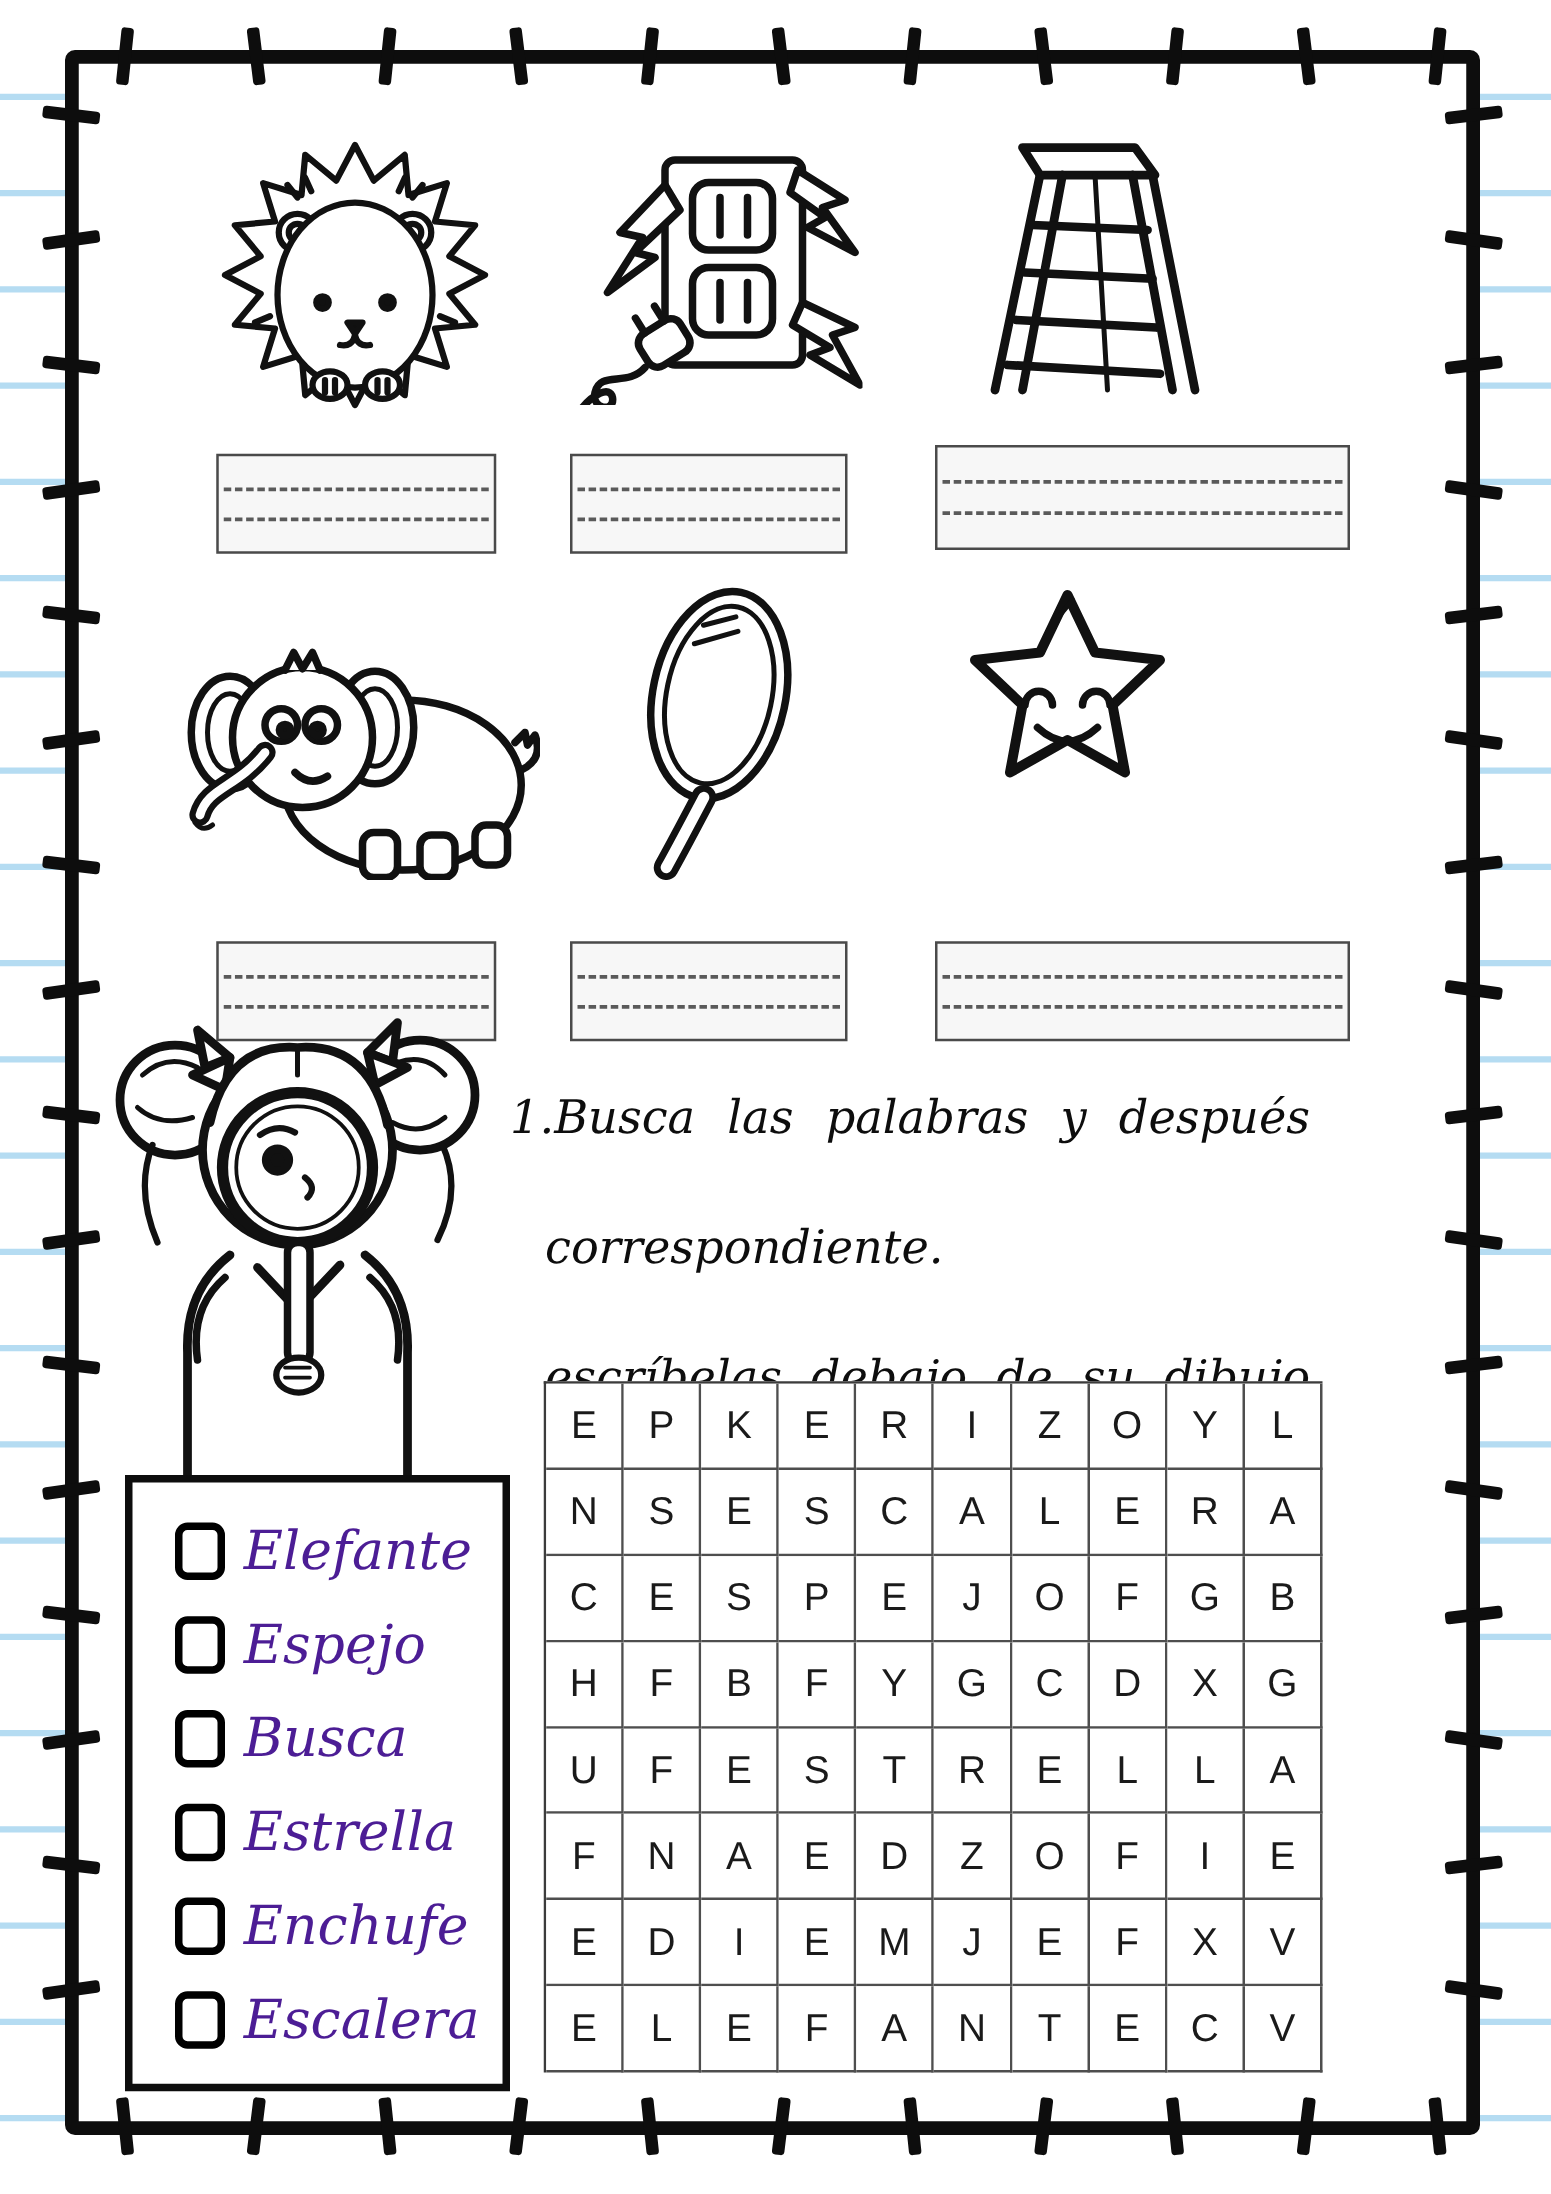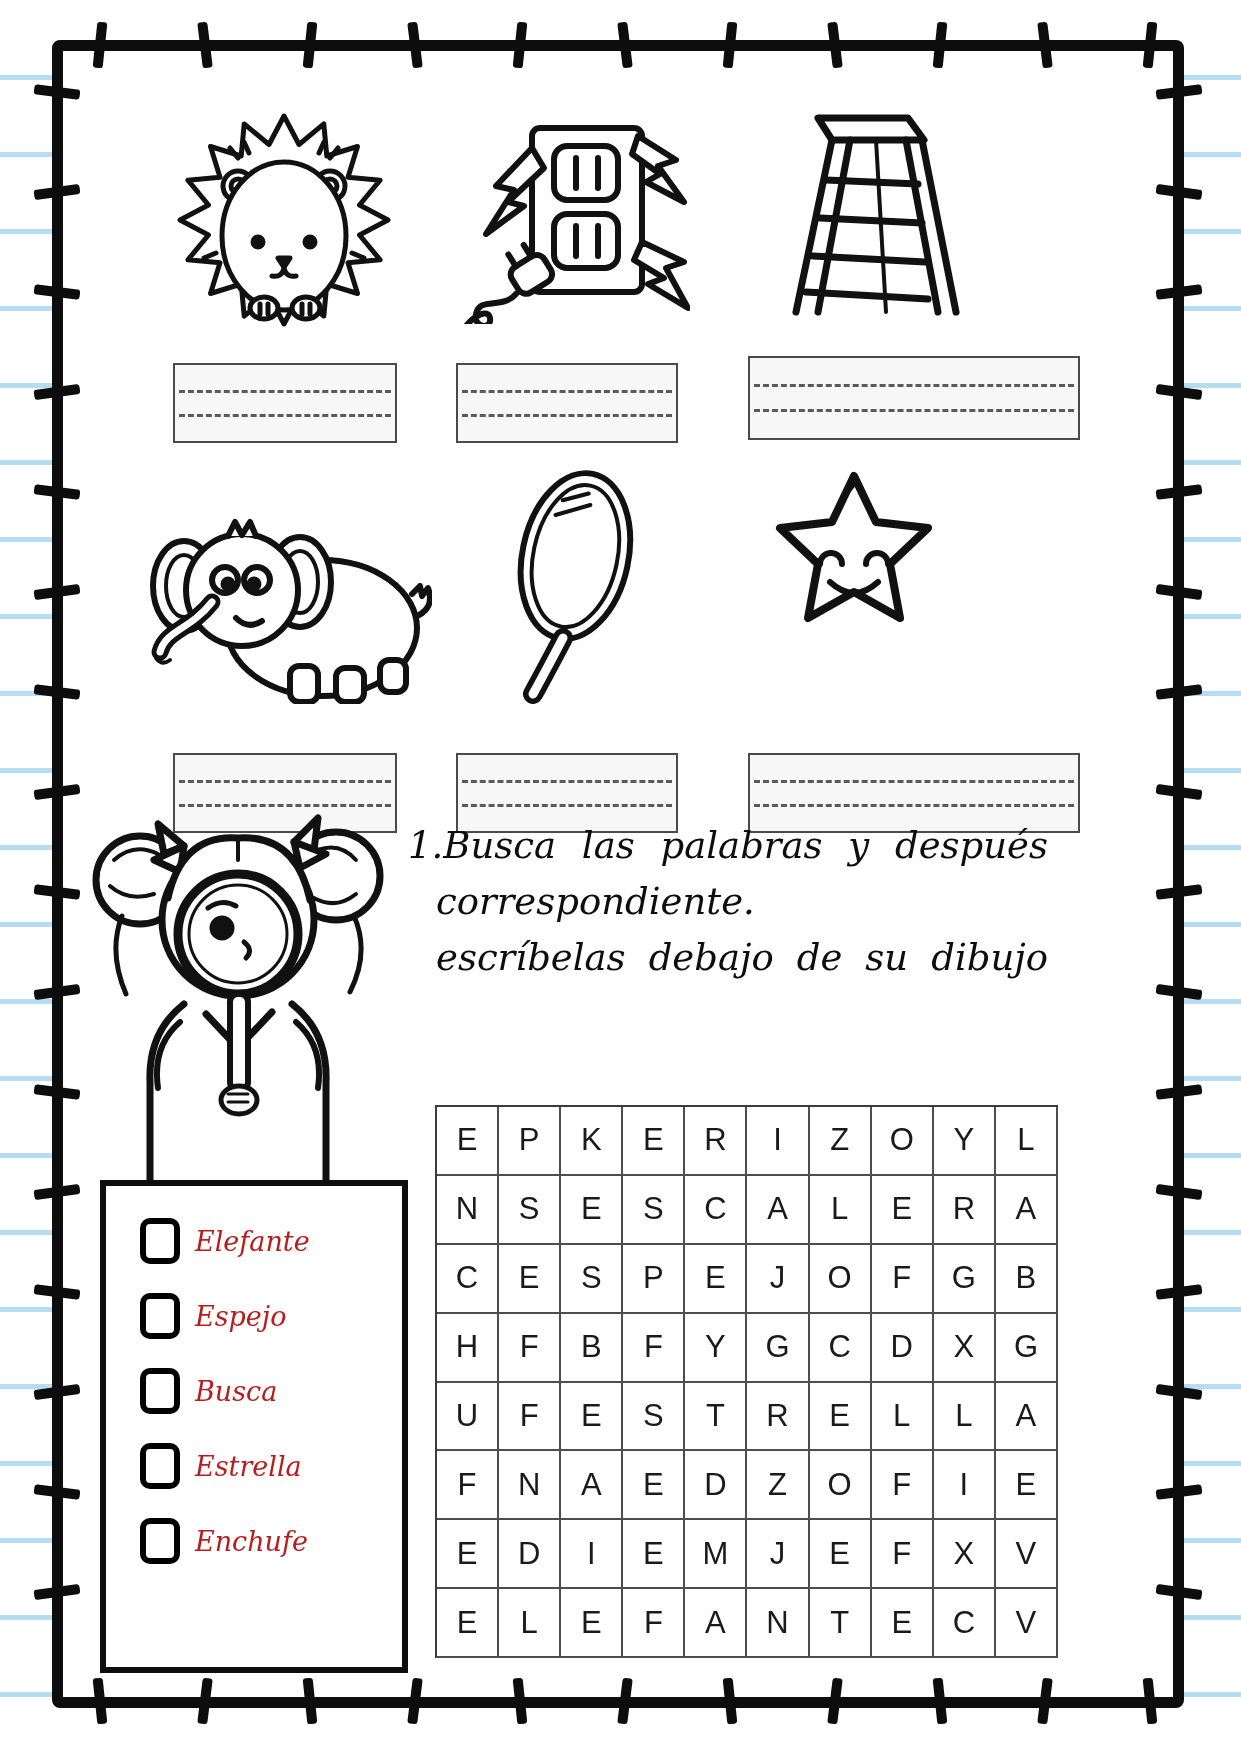--- a/index.html
+++ b/index.html
@@ -16,31 +16,31 @@
   .img-slot{position:absolute;z-index:3;}
   .img-slot svg{display:block;width:100%;height:100%;}
 
   .answer-box{position:absolute;background:#f7f7f7;border:2px solid #4a4a4a;box-sizing:border-box;z-index:3;}
   .answer-box .dash{position:absolute;left:4px;right:4px;height:0;border-top:3px dashed #5a5a5a;}
   .answer-box .dash.d1{top:33%;}
   .answer-box .dash.d2{top:64%;}
 
   .instruction{position:absolute;left:408px;top:818px;width:640px;z-index:3;
     font-family:"DejaVu Serif",serif;font-style:italic;font-size:37px;color:#0d0d0d;}
-  .instr-line{line-height:56px;white-space:nowrap;}
+  .instr-line{line-height:56px;white-space:nowrap;margin-top:48px;}
   .instr-line.justify{text-align:justify;text-align-last:justify;white-space:normal;}
   .instr-line.indent{padding-left:28px;}
 
   .girl{position:absolute;left:88px;top:782px;width:300px;height:405px;z-index:3;}
 
   .check-panel{position:absolute;left:100px;top:1180px;width:308px;height:493px;background:#ffffff;
     border:6px solid #0d0d0d;box-sizing:border-box;z-index:4;padding:26px 0 0 34px;}
   .check-item{display:flex;align-items:center;gap:15px;height:58px;margin-bottom:17px;}
   .checkbox{width:40px;height:46px;border:6px solid #000;border-radius:10px;box-sizing:border-box;background:#fff;flex:0 0 auto;}
-  .check-label{font-family:"DejaVu Serif",serif;font-style:italic;font-size:27px;color:#b91c1c;white-space:nowrap;}
+  .check-label{font-family:"DejaVu Serif",serif;font-style:italic;font-size:43px;color:#4c1d95;white-space:nowrap;}
 
   .ws-grid{position:absolute;left:435px;top:1105px;width:621px;height:551px;z-index:3;background:#fff;
     display:grid;grid-template-columns:repeat(10,1fr);grid-template-rows:repeat(8,1fr);
     border-top:2px solid #3c3c3c;border-left:2px solid #3c3c3c;}
   .ws-cell{border-right:2px solid #4e4e4e;border-bottom:2px solid #4e4e4e;
     display:flex;align-items:center;justify-content:center;
     font-family:"Liberation Sans",sans-serif;font-size:31px;color:#1a1a1a;background:#fff;}
 
   .credit{position:absolute;left:435px;top:1672px;width:621px;z-index:4;text-align:center;
     font-family:"DejaVu Serif",serif;font-style:italic;font-size:30px;color:#0d0d0d;}
@@ -221,20 +221,24 @@
       <div class="checkbox"></div>
       <div class="check-label">Busca</div>
     </div>
     <div class="check-item">
       <div class="checkbox"></div>
       <div class="check-label">Estrella</div>
     </div>
     <div class="check-item">
       <div class="checkbox"></div>
       <div class="check-label">Enchufe</div>
+    </div>
+    <div class="check-item">
+      <div class="checkbox"></div>
+      <div class="check-label">Escalera</div>
     </div>
   </div>
 
   <div class="ws-grid">
       <div class="ws-cell">E</div>
       <div class="ws-cell">P</div>
       <div class="ws-cell">K</div>
       <div class="ws-cell">E</div>
       <div class="ws-cell">R</div>
       <div class="ws-cell">I</div>

